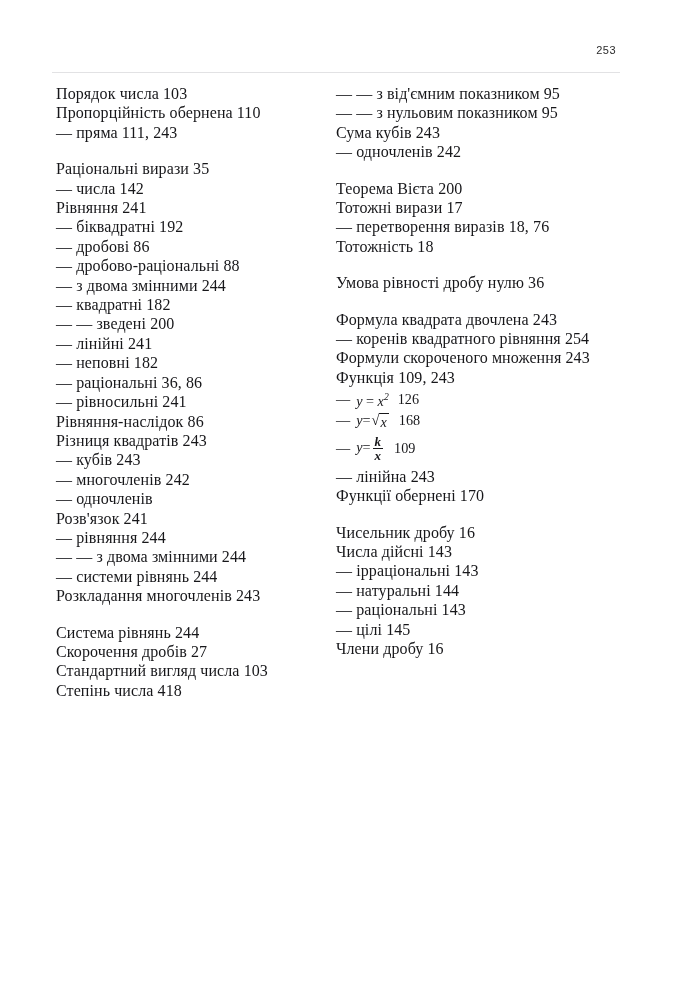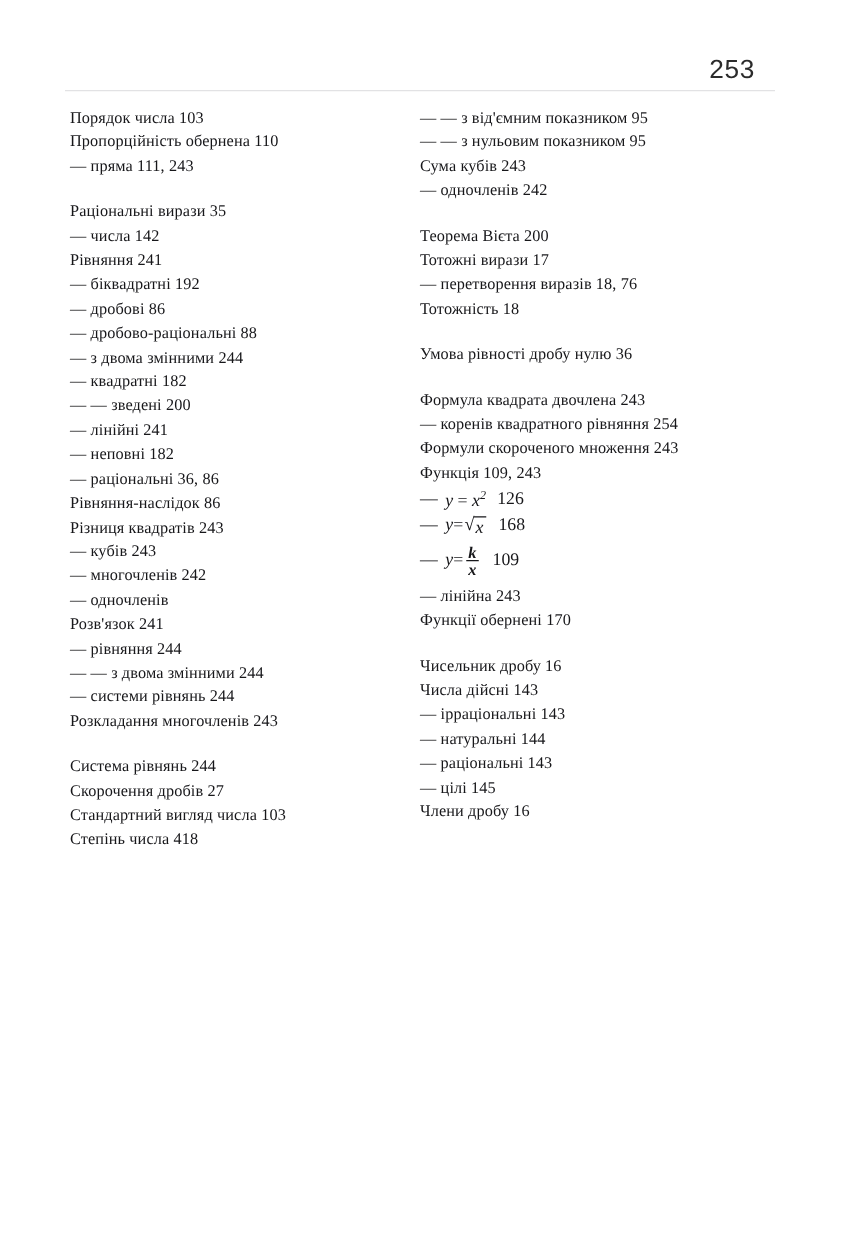--- a/index.html
+++ b/index.html
@@ -24,23 +24,23 @@
   
   .page-header {
     position: absolute;
     left: 52px;
     top: 44px;
     width: 568px;
     height: 30px;
   }
   .page-number {
     position: absolute;
-    right: 16px;
+    right: 4px;
     top: 0;
-    font-size: 21px;
+    font-size: 11px;
     letter-spacing: 0.5px;
     color: #2b2b2b;
     font-family: "Liberation Sans", "DejaVu Sans", sans-serif;
   }
   .header-rule {
     position: absolute;
     left: 0;
     right: 0;
     top: 28px;
     height: 1px;
@@ -69,21 +69,21 @@
     padding-left: 0px;
     padding-right: 60px;
   }
 
   .group {
     margin: 0 0 17px 0;
   }
   .group:last-child { margin-bottom: 0; }
 
   .entry {
-    font-size: 13px;
+    font-size: 16px;
     line-height: 19.4px;
     white-space: nowrap;
     color: #17171a;
     letter-spacing: 0.1px;
     font-family: Liberation Serif, serif;
   }
   .entry.wrap {
     white-space: normal;
     text-align: justify;
     text-justify: inter-word;
@@ -199,20 +199,21 @@
           <div class="entry">Рівняння 241</div>
           <div class="entry dash1">біквадратні 192</div>
           <div class="entry dash1">дробові 86</div>
           <div class="entry dash1">дробово-раціональні 88</div>
           <div class="entry dash1">з двома змінними 244</div>
           <div class="entry dash1">квадратні 182</div>
           <div class="entry dash2">зведені 200</div>
           <div class="entry dash1">лінійні 241</div>
           <div class="entry dash1">неповні 182</div>
           <div class="entry dash1">раціональні 36, 86</div>
+          <div class="entry dash1">рівносильні 241</div>
           <div class="entry">Рівняння-наслідок 86</div>
           <div class="entry">Різниця квадратів 243</div>
           <div class="entry dash1">кубів 243</div>
           <div class="entry dash1">многочленів 242</div>
           <div class="entry dash1">одночленів</div>
           <div class="entry">Розв'язок 241</div>
           <div class="entry dash1">рівняння 244</div>
           <div class="entry dash2">з двома змінними 244</div>
           <div class="entry dash1">системи рівнянь 244</div>
           <div class="entry">Розкладання многочленів 243</div>

